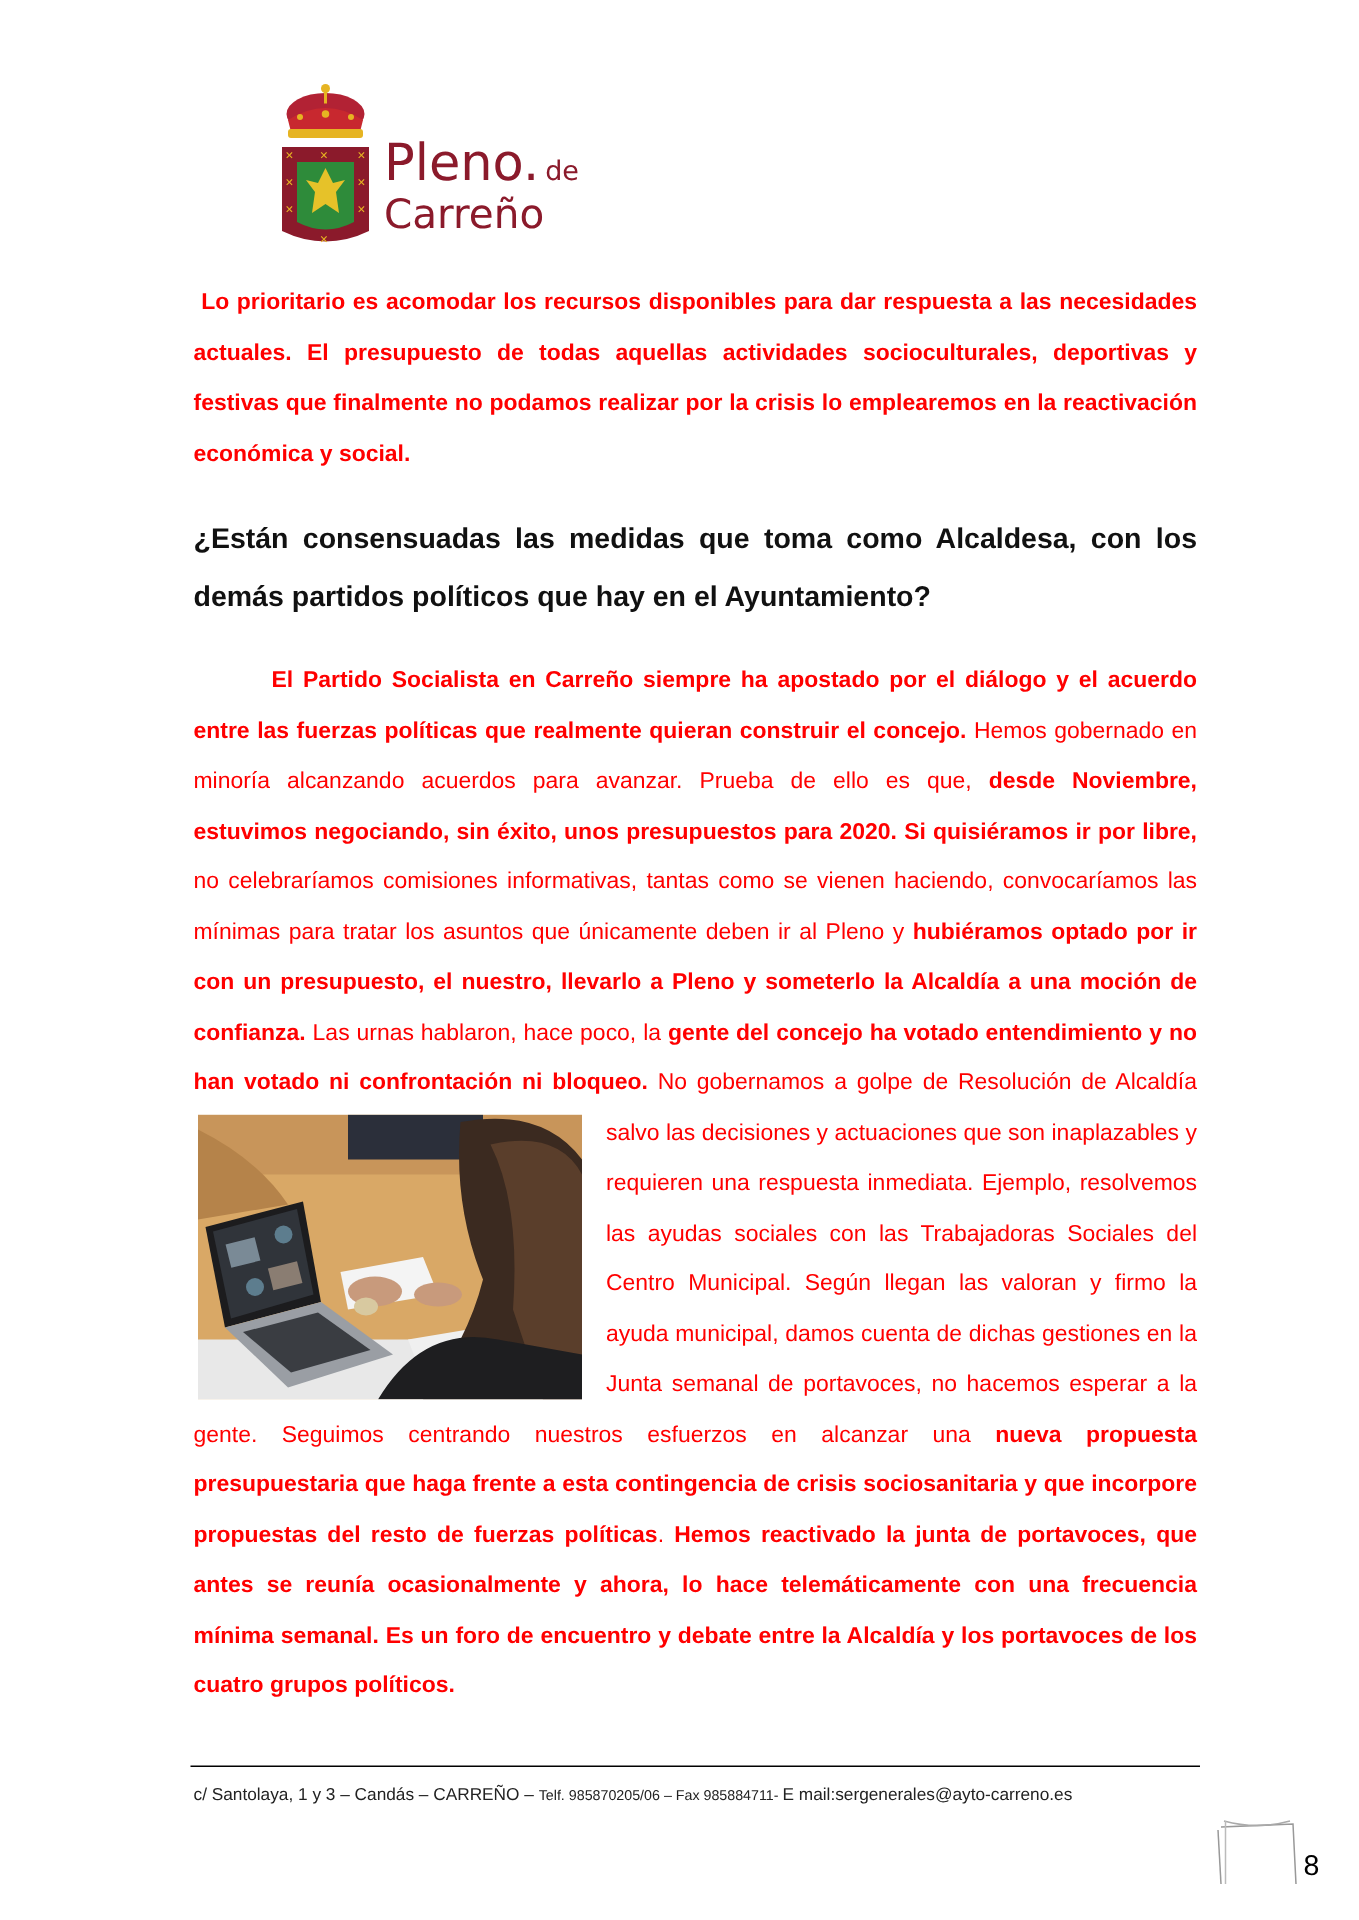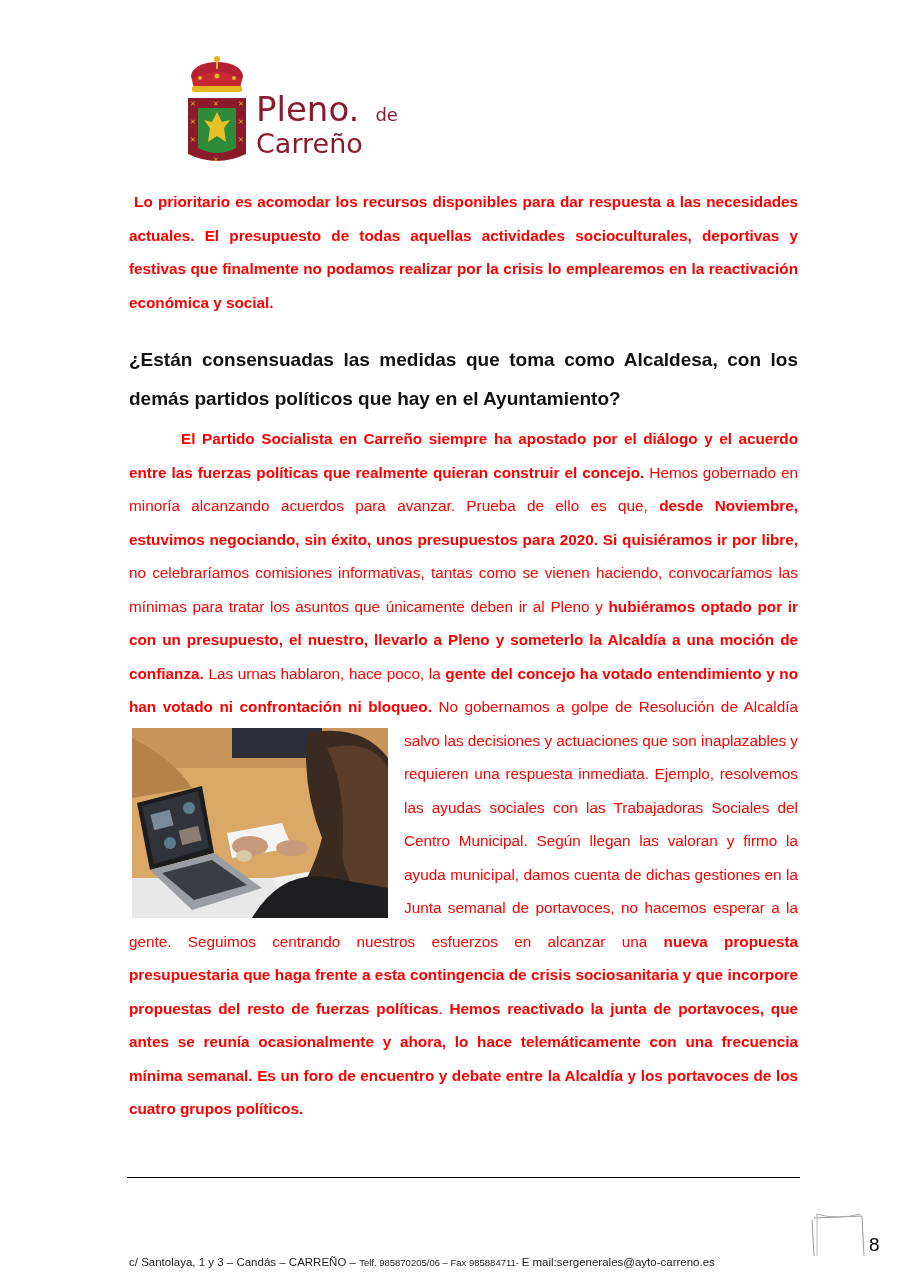--- a/index.html
+++ b/index.html
@@ -4,35 +4,35 @@
 <style>
   html, body { margin:0; padding:0; background:#ffffff; }
   body { width:906px; height:1280px; position:relative; overflow:hidden; font-family:"Liberation Sans", sans-serif; }
   .page { position:absolute; left:0; top:0; width:906px; height:1280px; background:#fff; }
 
   
   .logo { position:absolute; left:186px; top:54px; width:210px; height:115px; }
   .crest { position:absolute; left:0; top:0; width:62px; height:112px; }
   .logo-text { position:absolute; left:70px; top:38px; color:#8b1a2b; font-family:"DejaVu Sans", sans-serif; line-height:1; }
   .logo-line1 { font-size:34px; letter-spacing:0px; }
-  .logo-de { font-size:18px; margin-left:16px; }
+  .logo-de { font-size:18px; margin-left:4px; }
   .logo-line2 { font-size:27px; margin-top:4px; }
 
   
   .text { position:absolute; left:129px; width:669px; font-family:"Liberation Sans Narrow","Liberation Sans", sans-serif; color:#ff0000; text-align:justify; }
   .p1 { top:185px; font-size:15.3px; line-height:33.5px; font-weight:bold; }
   .q { top:340px; font-size:19px; line-height:39px; font-weight:bold; color:#111; }
-  .p2 { top:422px; font-size:15.3px; line-height:33.5px; }
+  .p2 { top:437px; font-size:15.3px; line-height:33.5px; }
   .p2 b { font-weight:bold; }
   .indent { display:inline-block; width:52px; }
   .photo { float:left; width:256px; height:190px; margin:4px 16px 0 3px; position:relative; overflow:hidden; border-radius:0; }
 
   
   .footer-rule { position:absolute; left:127px; top:1177px; width:673px; height:1px; background:#000; }
-  .footer-text { position:absolute; left:129px; top:1256px; font-size:11.5px; color:#222; white-space:nowrap; font-family:"Liberation Sans", sans-serif; }
+  .footer-text { position:absolute; left:129px; top:1191px; font-size:11.5px; color:#222; white-space:nowrap; font-family:"Liberation Sans", sans-serif; }
   .footer-text .small { font-size:9.5px; }
   .page-box { position:absolute; left:810px; top:1210px; width:58px; height:46px; }
   .page-num { position:absolute; left:869px; top:1234px; font-size:19px; color:#000; font-family:"Liberation Sans", sans-serif; }
 </style>
 </head>
 <body>
 
 <div class="page">
 
   <div class="logo">

